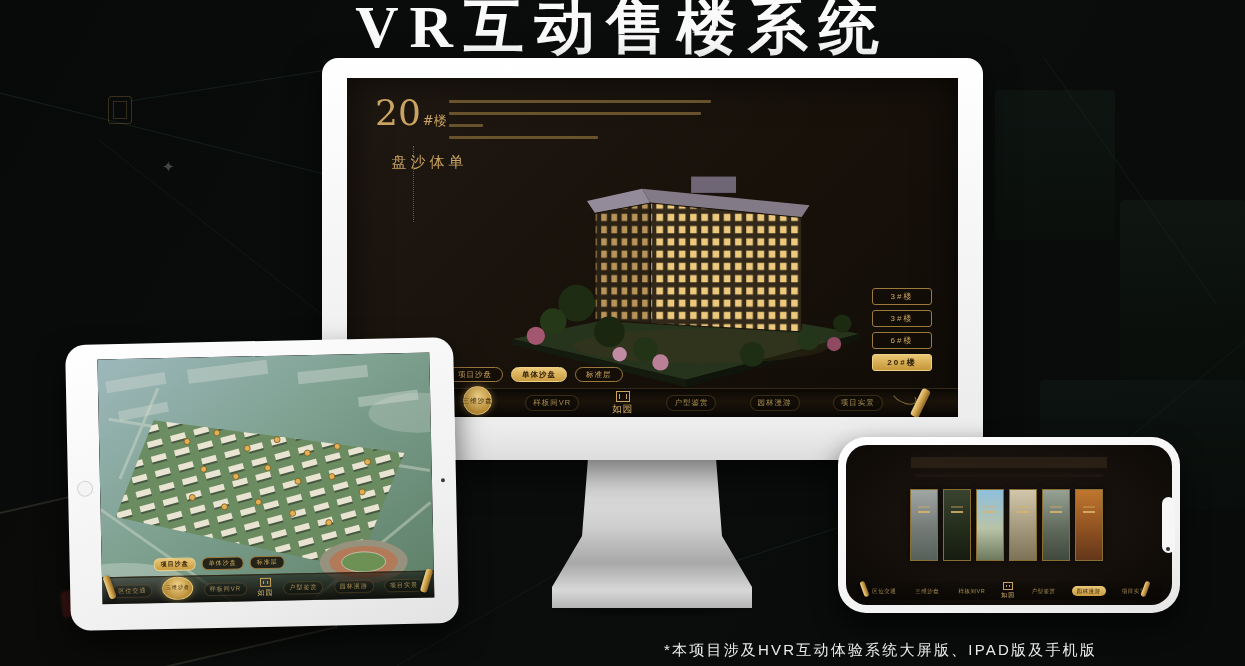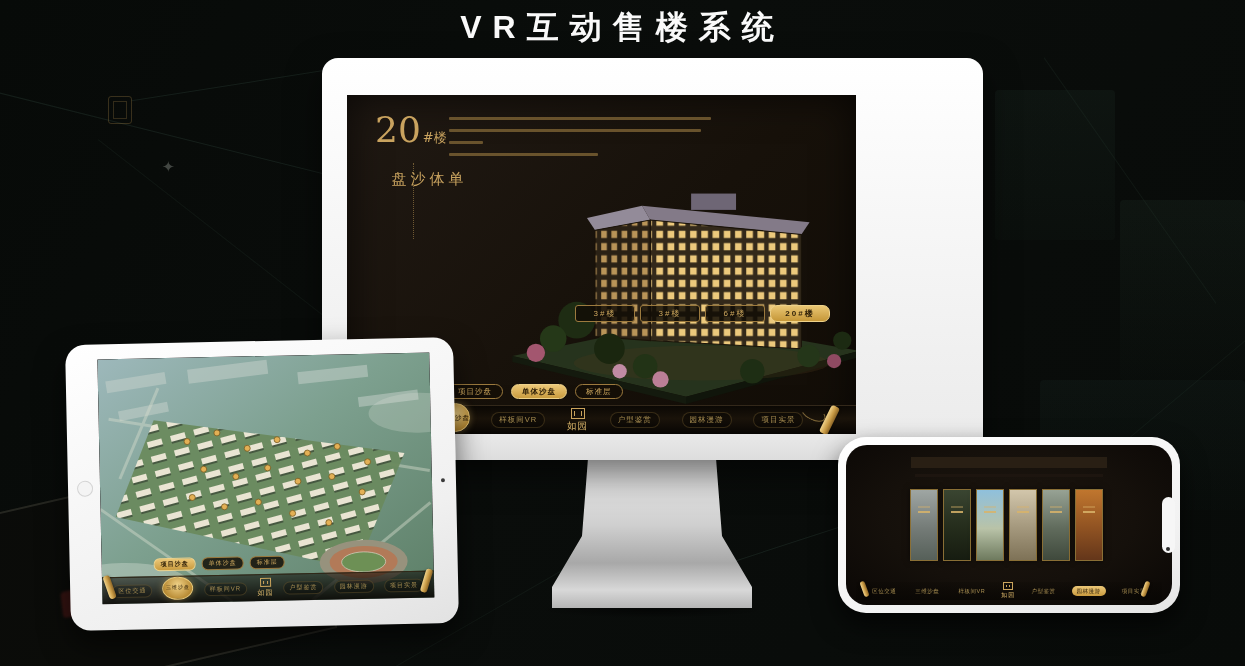--- a/index.html
+++ b/index.html
@@ -15,51 +15,51 @@
              transform:rotate(-13deg) skewX(-6deg);}
   .bg-plaque .seal{position:absolute;width:26px;height:26px;border-radius:4px;
              background:rgba(150,35,35,.30);filter:blur(1px);}
   .bg-grid-icon{position:absolute;left:108px;top:96px;width:22px;height:26px;
              border:1px solid rgba(190,150,80,.45);border-radius:3px;opacity:.6;}
   .bg-grid-icon::before{content:"";position:absolute;left:4px;top:4px;right:4px;bottom:4px;
              border:1px solid rgba(190,150,80,.4);}
   .bg-star{position:absolute;left:162px;top:158px;color:rgba(220,225,215,.28);font-size:15px;}
   
   .page-title{position:absolute;top:0;left:0;width:100%;text-align:center;
-      color:#fafafa;font-size:32px;font-weight:bold;letter-spacing:11px;line-height:54px;}
+      color:#fafafa;font-size:60px;font-weight:bold;letter-spacing:11px;line-height:54px;font-family:Liberation Serif, serif;}
   .footnote{position:absolute;left:664px;top:641px;color:#ececec;font-size:15px;
       letter-spacing:2.2px;font-weight:500;}
   
   .monitor{position:absolute;left:322px;top:58px;width:661px;height:402px;
       background:linear-gradient(180deg,#ffffff,#ececec 92%,#dddddd);border-radius:16px;
       box-shadow:0 14px 34px rgba(0,0,0,.55);z-index:2;}
-  .monitor-screen{position:absolute;left:25px;top:37px;width:509px;height:339px;
+  .monitor-screen{position:absolute;left:25px;top:20px;width:611px;height:339px;
       background:linear-gradient(135deg,#201913 0%,#17110a 55%,#120d07 100%);
       box-shadow:inset 0 0 40px rgba(0,0,0,.7);overflow:hidden;}
   .stand-neck{position:absolute;left:552px;top:458px;width:200px;height:150px;z-index:1;
       background:linear-gradient(180deg,#f1f1f1 0%,#cfcfcf 45%,#a8a8a8 70%,#d8d8d8 88%,#b5b5b5 100%);
       clip-path:polygon(18% 0%,82% 0%,85% 52%,100% 86%,100% 100%,0% 100%,0% 86%,15% 52%);}
   .stand-shadow{position:absolute;left:536px;top:602px;width:232px;height:16px;border-radius:50%;
       background:radial-gradient(ellipse,rgba(0,0,0,.55),rgba(0,0,0,0) 70%);}
   
   .m-unit{position:absolute;left:28px;top:16px;color:#c9a35f;}
   .m-num{font-family:"DejaVu Serif",serif;font-size:36px;line-height:38px;}
   .m-num .hash{font-size:13px;margin-left:2px;}
   .m-sub-v{position:absolute;left:14px;top:48px;writing-mode:vertical-rl;
       font-family:"DejaVu Serif",serif;font-size:15px;letter-spacing:6px;color:#c9a35f;}
   .m-sub-en{position:absolute;left:38px;top:52px;width:0;height:76px;
       border-left:1px dotted rgba(180,145,80,.55);}
   .m-desc{position:absolute;left:102px;top:22px;width:262px;}
   .m-desc .dline{height:3px;background:#7d6334;opacity:.8;margin-bottom:9px;border-radius:1px;}
   .m-building{position:absolute;left:148px;top:72px;width:382px;height:240px;}
-  .m-side-buttons{position:absolute;right:26px;top:210px;display:flex;flex-direction:row;gap:5px;}
+  .m-side-buttons{position:absolute;right:26px;top:210px;display:flex;flex-direction:column;gap:5px;}
   .sbtn{width:58px;height:15px;display:flex;align-items:center;justify-content:center;
       border:1px solid #9c7a3e;border-radius:3px;color:#cfa95f;font-size:8px;letter-spacing:2px;
       background:rgba(18,13,6,.85);cursor:default;}
-  .sbtn.active{background:linear-gradient(#eac673,#c59738);color:#2d1e07;font-weight:bold;border-color:#eed28a;border-radius:7px;}
+  .sbtn.active{background:linear-gradient(#eac673,#c59738);color:#2d1e07;font-weight:bold;border-color:#eed28a;}
   .m-submenu{position:absolute;left:100px;top:289px;display:flex;gap:8px;}
   .pill{border:1px solid #9c7a3e;color:#cfa95f;background:rgba(20,14,6,.85);border-radius:8px;
       padding:2px 10px;font-size:7.5px;letter-spacing:1px;line-height:9px;}
   .pill.active{background:linear-gradient(#ecc878,#c99b3f);color:#2d1e07;border-color:#eed28a;font-weight:bold;}
   .navbar{position:absolute;left:0;bottom:0;width:100%;height:28px;
       background:linear-gradient(180deg,#0b0804,#1a130a 45%,#070503);
       border-top:1px solid #33281a;display:flex;align-items:center;justify-content:space-evenly;}
   .nav-item{color:#a98f52;font-size:7.5px;letter-spacing:1px;padding:2px 7px;white-space:nowrap;
       border:1px solid rgba(150,120,60,.3);border-radius:9px;background:rgba(0,0,0,.25);}
   .nav-item.active{width:27px;height:27px;display:flex;align-items:center;justify-content:center;
@@ -345,13 +345,14 @@
         <span class="nav-item active">园林漫游</span>
         <span class="nav-item">项目实景</span>
       </div>
       <span class="grip p-grip-l"></span>
       <span class="grip p-grip-r"></span>
     </div>
     <div class="p-notch"></div>
     <div class="p-cam"></div>
   </div>
 
+  <div class="footnote">*本项目涉及HVR互动体验系统大屏版、IPAD版及手机版</div>
 </div>
 
 </body></html>

